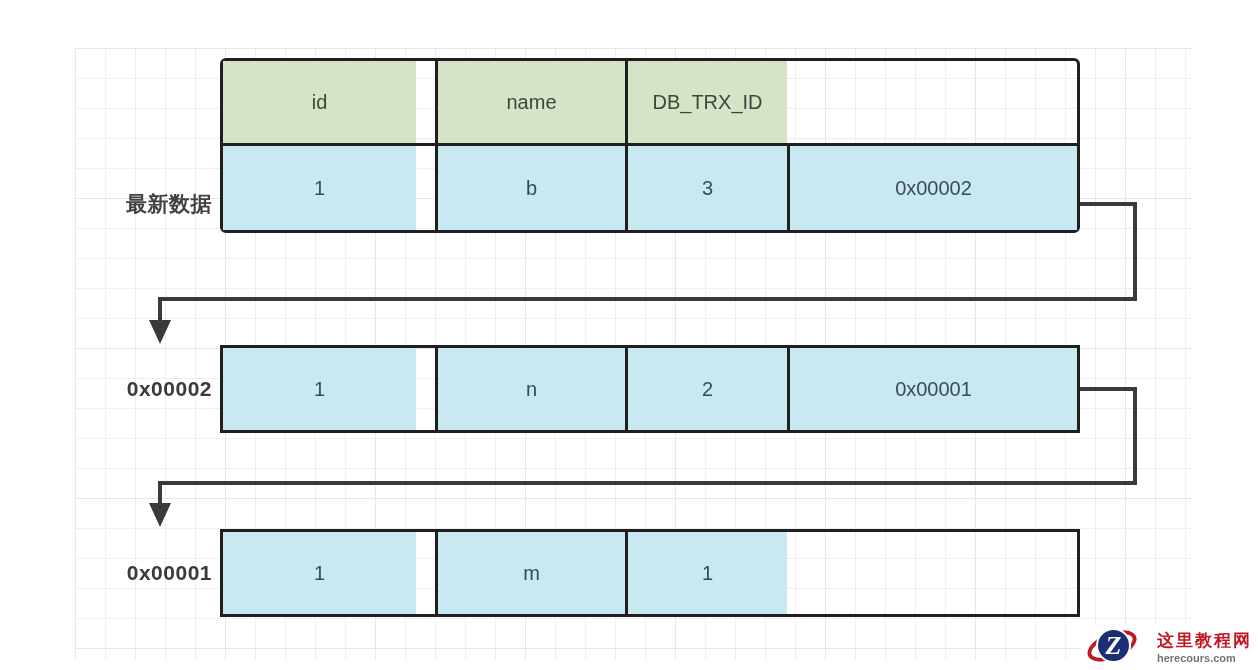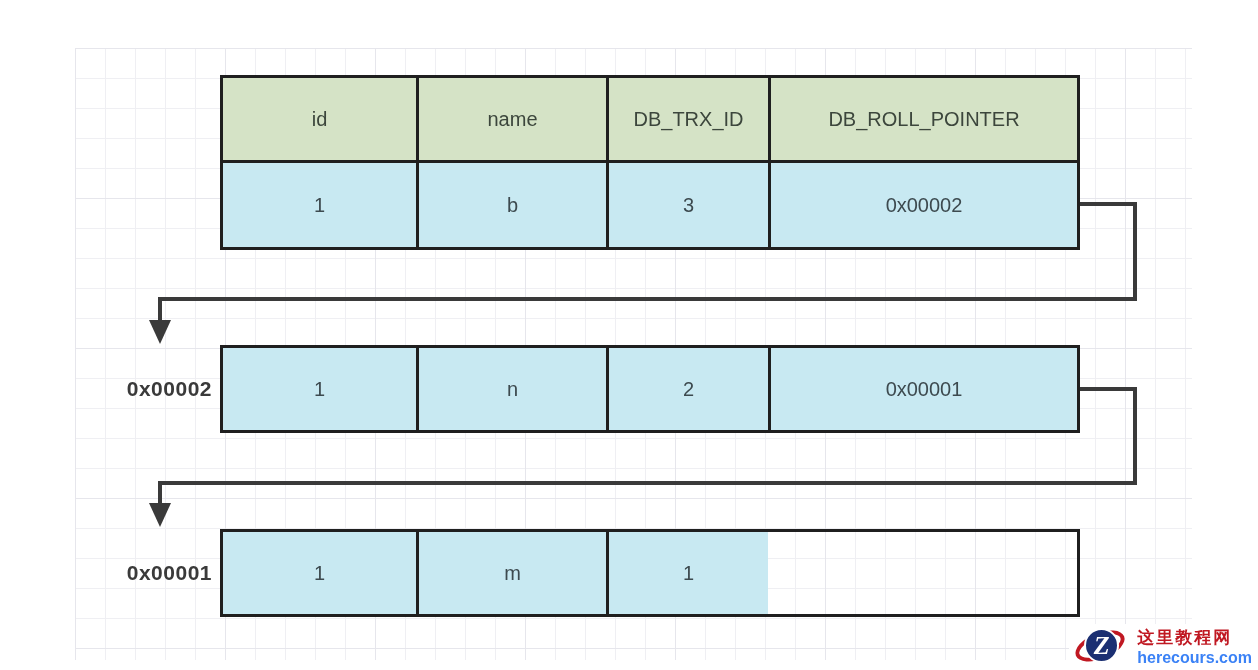--- a/index.html
+++ b/index.html
@@ -26,25 +26,25 @@
 
   .record { position: absolute; left: 220px; width: 860px; z-index: 3;
             border: 3px solid #1f1f1f; display: flex; flex-direction: column; }
   .record-row { display: flex; width: 100%; }
   .cell {
     display: flex; align-items: center; justify-content: center;
     font-size: 20px; color: #3d4a4f; border-left: 3px solid #1f1f1f;
     overflow: hidden; white-space: nowrap;
   }
   .cell:first-child { border-left: none; }
-  .cell.c0 { width: 193px; } .cell.c1 { width: 190px; }
+  .cell.c0 { width: 193px; } .cell.c1 { width: 190px; margin-left: 19px; }
   .cell.c2 { width: 162px; } .cell.c3 { flex: 1; }
   .hdr  { background: #d5e3c6; color: #3c463c; }
   .data { background: #c8e9f2; }
-  #table-latest { top: 75px; }
+  #table-latest { top: 58px; border-radius: 6px; }
   #table-latest .record-row.header { height: 85px; border-bottom: 3px solid #1f1f1f; }
   #table-latest .record-row.values { height: 84px; }
   #table-v2 { top: 345px; } #table-v2 .record-row.values { height: 82px; }
   #table-v1 { top: 529px; } #table-v1 .record-row.values { height: 82px; }
 
   .row-label {
     position: absolute; left: 80px; width: 132px; z-index: 3;
     display: flex; align-items: center; justify-content: flex-end;
     font-size: 21px; font-weight: 700; color: #3a3a3a; letter-spacing: 0.5px;
   }
@@ -58,52 +58,52 @@
   .wm-logo { position: relative; width: 56px; height: 44px; }
   .wm-orbit { position: absolute; left: 1px; top: 9px; width: 52px; height: 26px;
               border: 4px solid #c01822; border-radius: 50%;
               transform: rotate(-22deg); }
   .wm-circle { position: absolute; left: 11px; top: 4px; width: 35px; height: 35px;
                border-radius: 50%; background: #1b2f72; border: 2px solid #ffffff;
                display: flex; align-items: center; justify-content: center; }
   .wm-z { color: #ffffff; font-family: "Liberation Serif", serif;
           font-style: italic; font-weight: 700; font-size: 26px; line-height: 1; }
   .wm-text { display: flex; flex-direction: column; align-items: flex-start;
-             margin-left: 8px; padding-right: 4px; }
+             margin-left: 16px; padding-right: 4px; }
   .wm-site { color: #c01822; font-size: 17px; font-weight: 700; letter-spacing: 2px; }
-  .wm-url  { color: #3b82f6; font-size: 16px; font-weight: 700; }
+  .wm-url  { color: #737373; font-size: 11px; font-weight: 700; }
 </style>
 </head>
 <body>
 
 <div class="canvas">
 
   <div class="grid-area"></div>
 
   <svg class="arrows" width="1258" height="670" viewBox="0 0 1258 670">
     <path class="arrow-path" d="M 1080 204 L 1135 204 L 1135 299 L 160 299 L 160 322"></path>
     <polygon class="arrow-head" points="149,320 171,320 160,344"></polygon>
     <path class="arrow-path" d="M 1080 389 L 1135 389 L 1135 483 L 160 483 L 160 505"></path>
     <polygon class="arrow-head" points="149,503 171,503 160,527"></polygon>
   </svg>
 
   <div class="record" id="table-latest">
     <div class="record-row header">
       <div class="cell c0 hdr">id</div>
       <div class="cell c1 hdr">name</div>
       <div class="cell c2 hdr">DB_TRX_ID</div>
-      <div class="cell c3 hdr">DB_ROLL_POINTER</div>
     </div>
     <div class="record-row values">
       <div class="cell c0 data">1</div>
       <div class="cell c1 data">b</div>
       <div class="cell c2 data">3</div>
       <div class="cell c3 data">0x00002</div>
     </div>
   </div>
+  <div class="row-label" id="label-latest">最新数据</div>
 
   <div class="record" id="table-v2">
     <div class="record-row values">
       <div class="cell c0 data">1</div>
       <div class="cell c1 data">n</div>
       <div class="cell c2 data">2</div>
       <div class="cell c3 data">0x00001</div>
     </div>
   </div>
   <div class="row-label" id="label-v2">0x00002</div>

